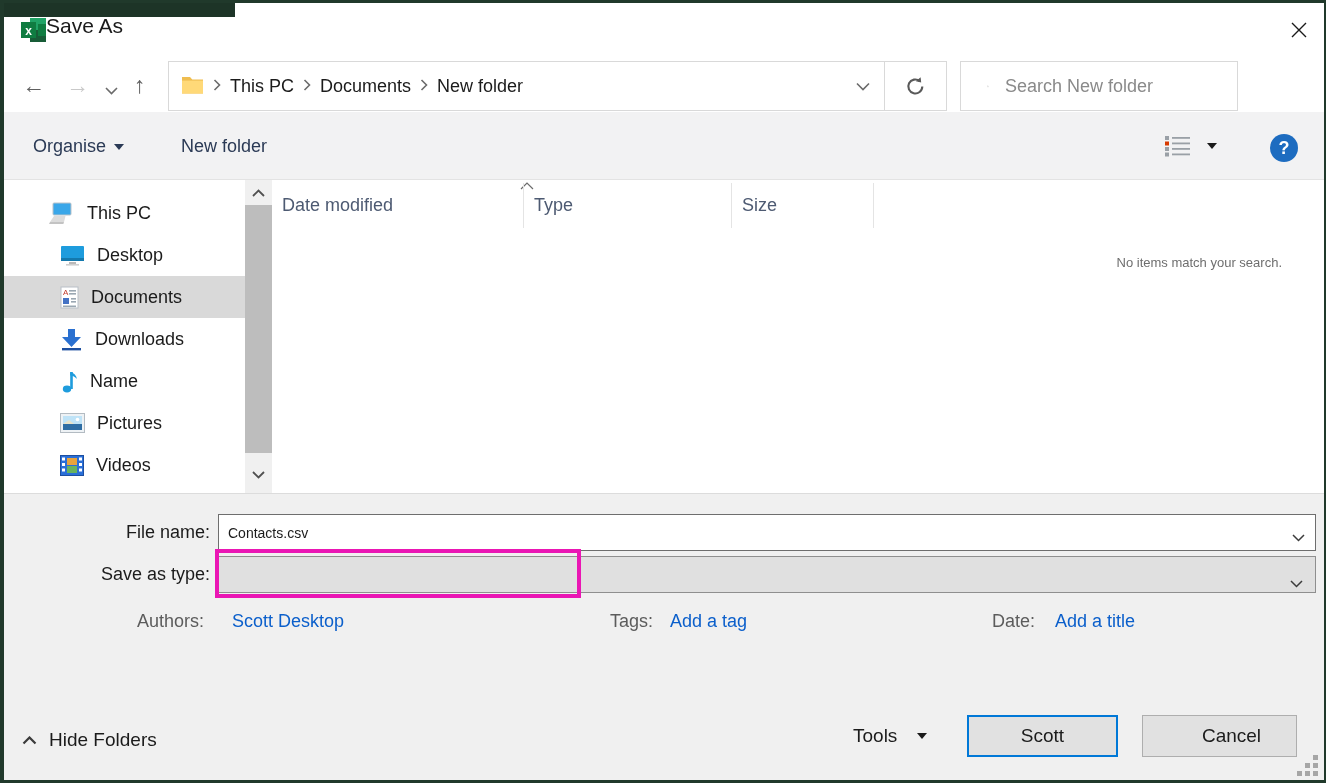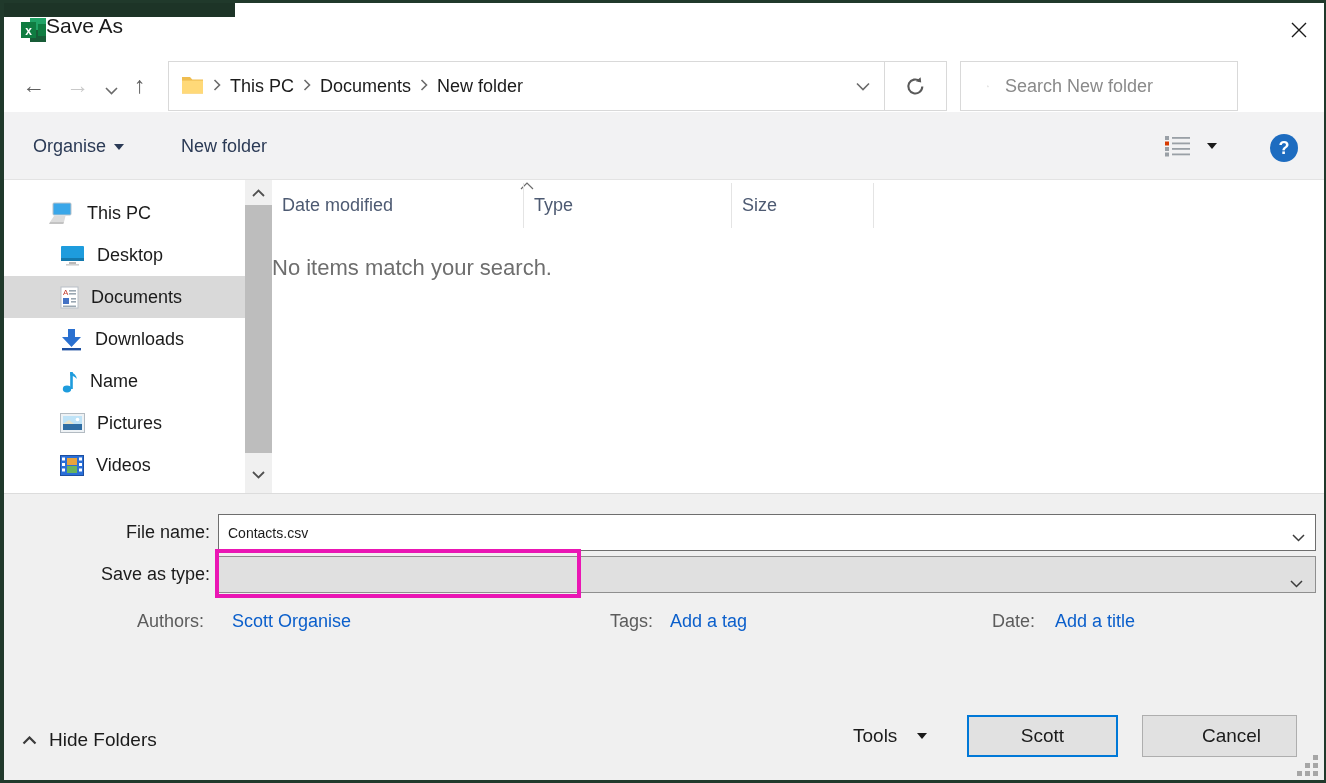--- a/index.html
+++ b/index.html
@@ -57,21 +57,21 @@
   .sb-thumb { left:245px; top:205px; width:27px; height:248px; background:#bdbdbd; cursor:pointer; }
 
   
   .list-header { left:272px; top:183px; width:1050px; height:45px; display:flex; }
   .col { display:flex; align-items:center; font-size:18px; color:#4d5a72; border-right:1px solid #e4e4e4; padding-left:10px; cursor:pointer; }
   .col.c0 { width:433px; padding-left:38px; }
   .col.c1 { width:252px; }
   .col.c2 { width:208px; }
   .col.c3 { width:142px; }
   .sort-caret { left:520px; top:176px; }
-  .empty-msg { left:272px; top:255px; width:1010px; text-align:left; font-size:22px; color:#6e6e6e; }
+  .empty-msg { left:272px; top:255px; width:1010px; text-align:right; font-size:13px; color:#6e6e6e; }
 
   
   .bottom { left:0; top:493px; width:1326px; height:290px; background:#f0f0f0; border-top:1px solid #dcdcdc; }
   .field-label { font-size:18px; color:#1b1b1b; text-align:right; width:145px; }
   .fn-label { left:65px; top:522px; }
   .st-label { left:65px; top:564px; }
   .filename-input { left:218px; top:514px; width:1098px; height:37px; border:1px solid #6e6e6e; background:#fff; font-size:14px; font-family:inherit; color:#1b1b1b; padding:0 30px 0 9px; outline:none; }
   .savetype-box { left:218px; top:556px; width:1098px; height:37px; border:1px solid #8f8f8f; background:#e0e0e0; display:flex; align-items:center; font-size:18px; color:#1b1b1b; padding-left:9px; cursor:pointer; }
   .dd-chev { position:absolute; right:12px; top:15px; }
   .magenta-box { left:215px; top:549px; width:366px; height:49px; border:4px solid #ea16b4; pointer-events:none; z-index:10; }
@@ -304,21 +304,21 @@
   <div class="abs savetype-box">
     <span class="dd-chev">
       <svg width="13" height="8" viewBox="0 0 13 8">
           <polyline points="1,1 6.5,6.5 12,1" fill="none" stroke="#3b3b3b" stroke-width="1.5"></polyline>
         </svg>
     </span>
   </div>
   <div class="abs magenta-box"></div>
 
   <span class="abs meta-label authors-lbl">Authors:</span>
-  <span class="abs meta-link authors-val">Scott Organise</span>
+  <span class="abs meta-link authors-val">Scott Desktop</span>
   <span class="abs meta-label tags-lbl">Tags:</span>
   <span class="abs meta-link tags-val">Add a tag</span>
   <span class="abs meta-label title-lbl">Date:</span>
   <span class="abs meta-link title-val">Add a title</span>
 
   <span class="abs hide-folders">
     <svg width="15" height="9" viewBox="0 0 15 9">
         <polyline points="1.5,7.5 7.5,1.5 13.5,7.5" fill="none" stroke="#3b3b3b" stroke-width="2.2"></polyline>
       </svg>
     <span class="lbl">Hide Folders</span>

